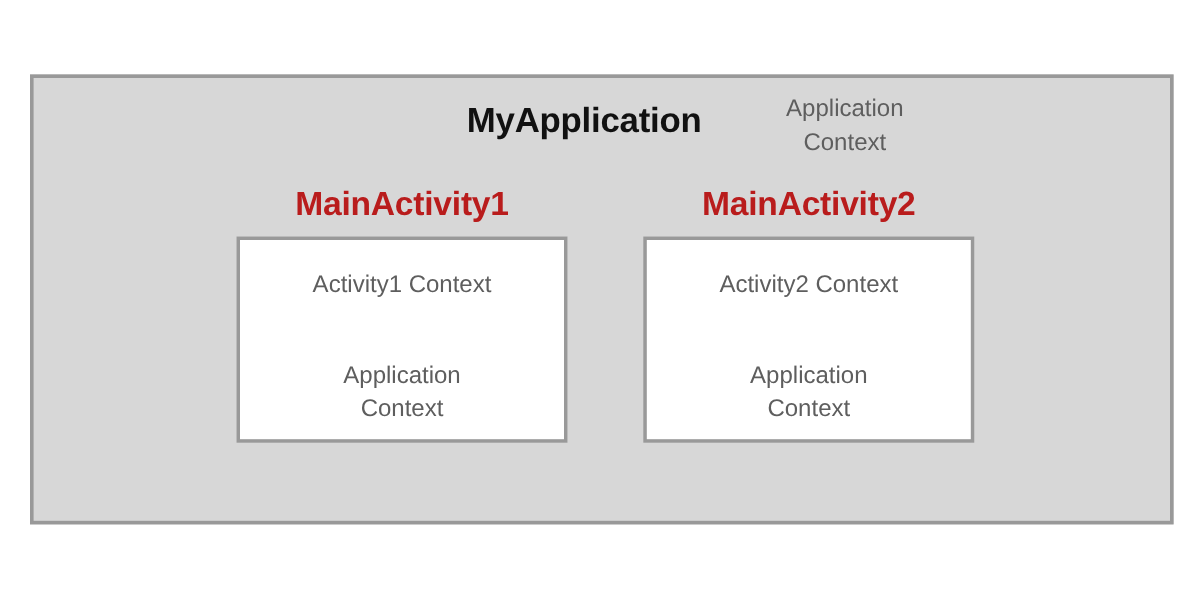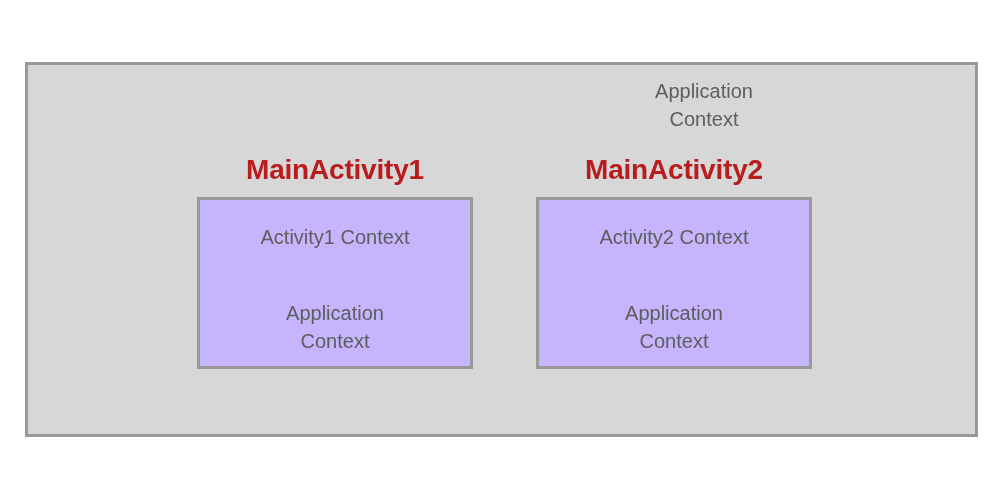--- a/index.html
+++ b/index.html
@@ -76,21 +76,21 @@
     color: #b91c1c;
     letter-spacing: -0.2px;
     line-height: 34px;
     white-space: nowrap;
   }
 
   .activity-box {
     margin-top: 10px;
     width: 270px;     
     height: 166px;    
-    background: #c4b5fd;
+    background: #ffffff;
     border: 3px solid #999999;
     box-sizing: content-box;
     position: relative;
   }
 
   .ctx-activity {
     position: absolute;
     left: 0;
     top: 25px;
     width: 270px;
@@ -114,20 +114,21 @@
   .ctx-application .line {
     display: block;
   }
 </style>
 </head>
 <body>
 
 <div class="app-container">
 
   <div class="app-header">
+    <div class="app-title">MyApplication</div>
 
     <div class="app-context-label">
       <span class="line">Application</span>
       <span class="line">Context</span>
     </div>
   </div>
 
   <div class="activity activity-1">
     <div class="activity-title">MainActivity1</div>
     <div class="activity-box">

